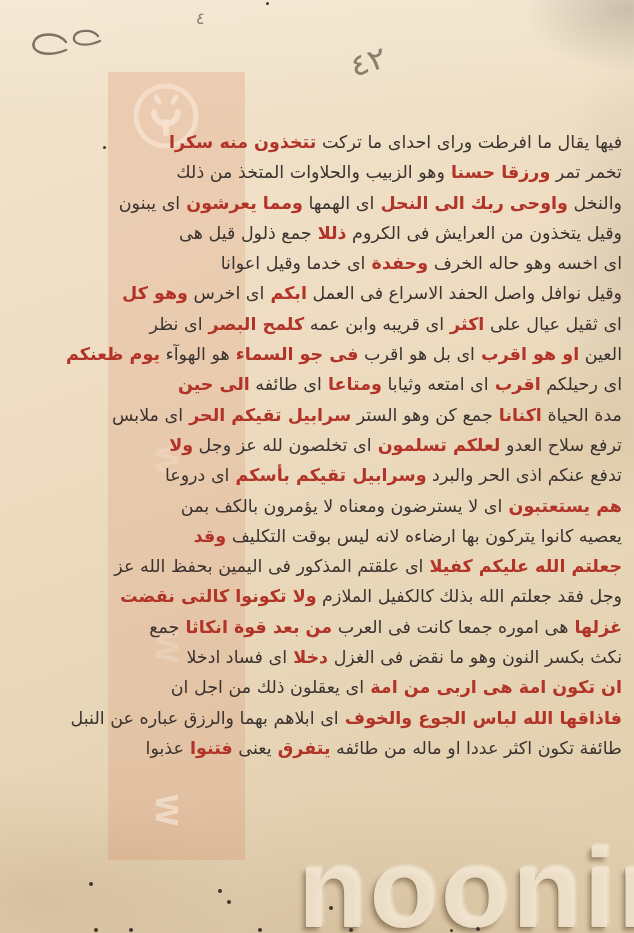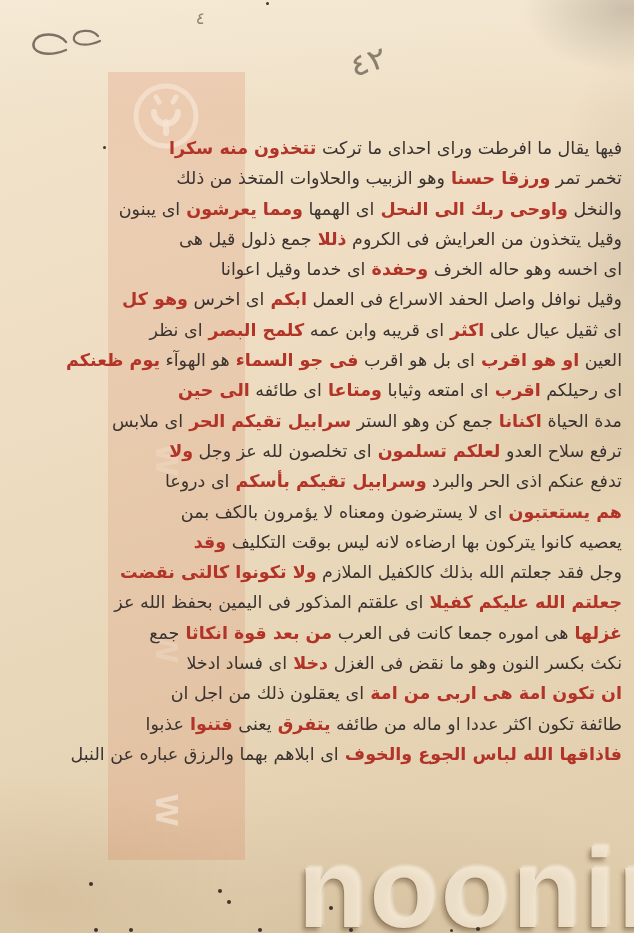--- a/index.html
+++ b/index.html
@@ -49,21 +49,21 @@
   .pencil-four{
     position:absolute;left:196px;top:8px;font-size:17px;color:rgba(118,108,92,0.8);
     transform:rotate(8deg);
   }
   .pencil-number{
     position:absolute;left:352px;top:44px;font-size:30px;color:rgba(112,102,86,0.8);
     transform:rotate(-18deg) scaleX(1.15);letter-spacing:4px;
   }
   
   .ms-text{
-    position:absolute;top:133px;right:12px;direction:rtl;text-align:right;
+    position:absolute;top:127px;right:12px;direction:rtl;text-align:right;
   }
   .ms-line{
     white-space:nowrap;height:30.3px;line-height:30.3px;font-size:17.5px;
     color:#3b3330;font-family:"DejaVu Sans",sans-serif;
   }
   .ms-line .blk{color:#3b3330;}
   .ms-line .red{color:#b23327;font-weight:bold;}
   .speck{position:absolute;border-radius:50%;background:#3d352c;}
 </style>
 </head>
@@ -100,27 +100,27 @@
     <div class="ms-line"><span class="blk">اى اخسه وهو حاله الخرف </span><span class="red">وحفدة </span><span class="blk">اى خدما وقيل اعوانا </span></div>
     <div class="ms-line"><span class="blk">وقيل نوافل واصل الحفد الاسراع فى العمل </span><span class="red">ابكم </span><span class="blk">اى اخرس </span><span class="red">وهو كل </span></div>
     <div class="ms-line"><span class="blk">اى ثقيل عيال على </span><span class="red">اكثر </span><span class="blk">اى قريبه وابن عمه </span><span class="red">كلمح البصر </span><span class="blk">اى نظر </span></div>
     <div class="ms-line"><span class="blk">العين </span><span class="red">او هو اقرب </span><span class="blk">اى بل هو اقرب </span><span class="red">فى جو السماء </span><span class="blk">هو الهوآء </span><span class="red">يوم ظعنكم </span></div>
     <div class="ms-line"><span class="blk">اى رحيلكم </span><span class="red">اقرب </span><span class="blk">اى امتعه وثيابا </span><span class="red">ومتاعا </span><span class="blk">اى طائفه </span><span class="red">الى حين </span></div>
     <div class="ms-line"><span class="blk">مدة الحياة </span><span class="red">اكنانا </span><span class="blk">جمع كن وهو الستر </span><span class="red">سرابيل تقيكم الحر </span><span class="blk">اى ملابس </span></div>
     <div class="ms-line"><span class="blk">ترفع سلاح العدو </span><span class="red">لعلكم تسلمون </span><span class="blk">اى تخلصون لله عز وجل </span><span class="red">ولا </span></div>
     <div class="ms-line"><span class="blk">تدفع عنكم اذى الحر والبرد </span><span class="red">وسرابيل تقيكم بأسكم </span><span class="blk">اى دروعا </span></div>
     <div class="ms-line"><span class="red">هم يستعتبون </span><span class="blk">اى لا يسترضون ومعناه لا يؤمرون بالكف بمن </span></div>
     <div class="ms-line"><span class="blk">يعصيه كانوا يتركون بها ارضاءه لانه ليس بوقت التكليف </span><span class="red">وقد </span></div>
+    <div class="ms-line"><span class="red">جعلتم الله عليكم كفيلا </span><span class="blk">اى علقتم المذكور فى اليمين بحفظ الله عز </span></div>
     <div class="ms-line"><span class="blk">وجل فقد جعلتم الله بذلك كالكفيل الملازم </span><span class="red">ولا تكونوا كالتى نقضت </span></div>
-    <div class="ms-line"><span class="red">جعلتم الله عليكم كفيلا </span><span class="blk">اى علقتم المذكور فى اليمين بحفظ الله عز </span></div>
     <div class="ms-line"><span class="red">غزلها </span><span class="blk">هى اموره جمعا كانت فى العرب </span><span class="red">من بعد قوة انكاثا </span><span class="blk">جمع </span></div>
     <div class="ms-line"><span class="blk">نكث بكسر النون وهو ما نقض فى الغزل </span><span class="red">دخلا </span><span class="blk">اى فساد ادخلا </span></div>
     <div class="ms-line"><span class="red">ان تكون امة هى اربى من امة </span><span class="blk">اى يعقلون ذلك من اجل ان </span></div>
+    <div class="ms-line"><span class="red">فاذاقها الله لباس الجوع والخوف </span><span class="blk">اى ابلاهم بهما والرزق عباره عن النبل </span></div>
     <div class="ms-line"><span class="blk">طائفة تكون اكثر عددا او ماله من طائفه </span><span class="red">يتفرق </span><span class="blk">يعنى </span><span class="red">فتنوا </span><span class="blk">عذبوا </span></div>
-    <div class="ms-line"><span class="red">فاذاقها الله لباس الجوع والخوف </span><span class="blk">اى ابلاهم بهما والرزق عباره عن النبل </span></div>
   </div>
 
 <div class="wm-bottom">noonin</div>
 
 <div class="speck" style="left: 266px; top: 2px; width: 3px; height: 3px;"></div>
 <div class="speck" style="left: 103px; top: 146px; width: 3px; height: 3px;"></div>
 <div class="speck" style="left: 89px; top: 882px; width: 4px; height: 4px;"></div>
 <div class="speck" style="left: 218px; top: 889px; width: 4px; height: 4px;"></div>
 <div class="speck" style="left: 227px; top: 900px; width: 4px; height: 4px;"></div>
 <div class="speck" style="left: 94px; top: 928px; width: 4px; height: 4px;"></div>

